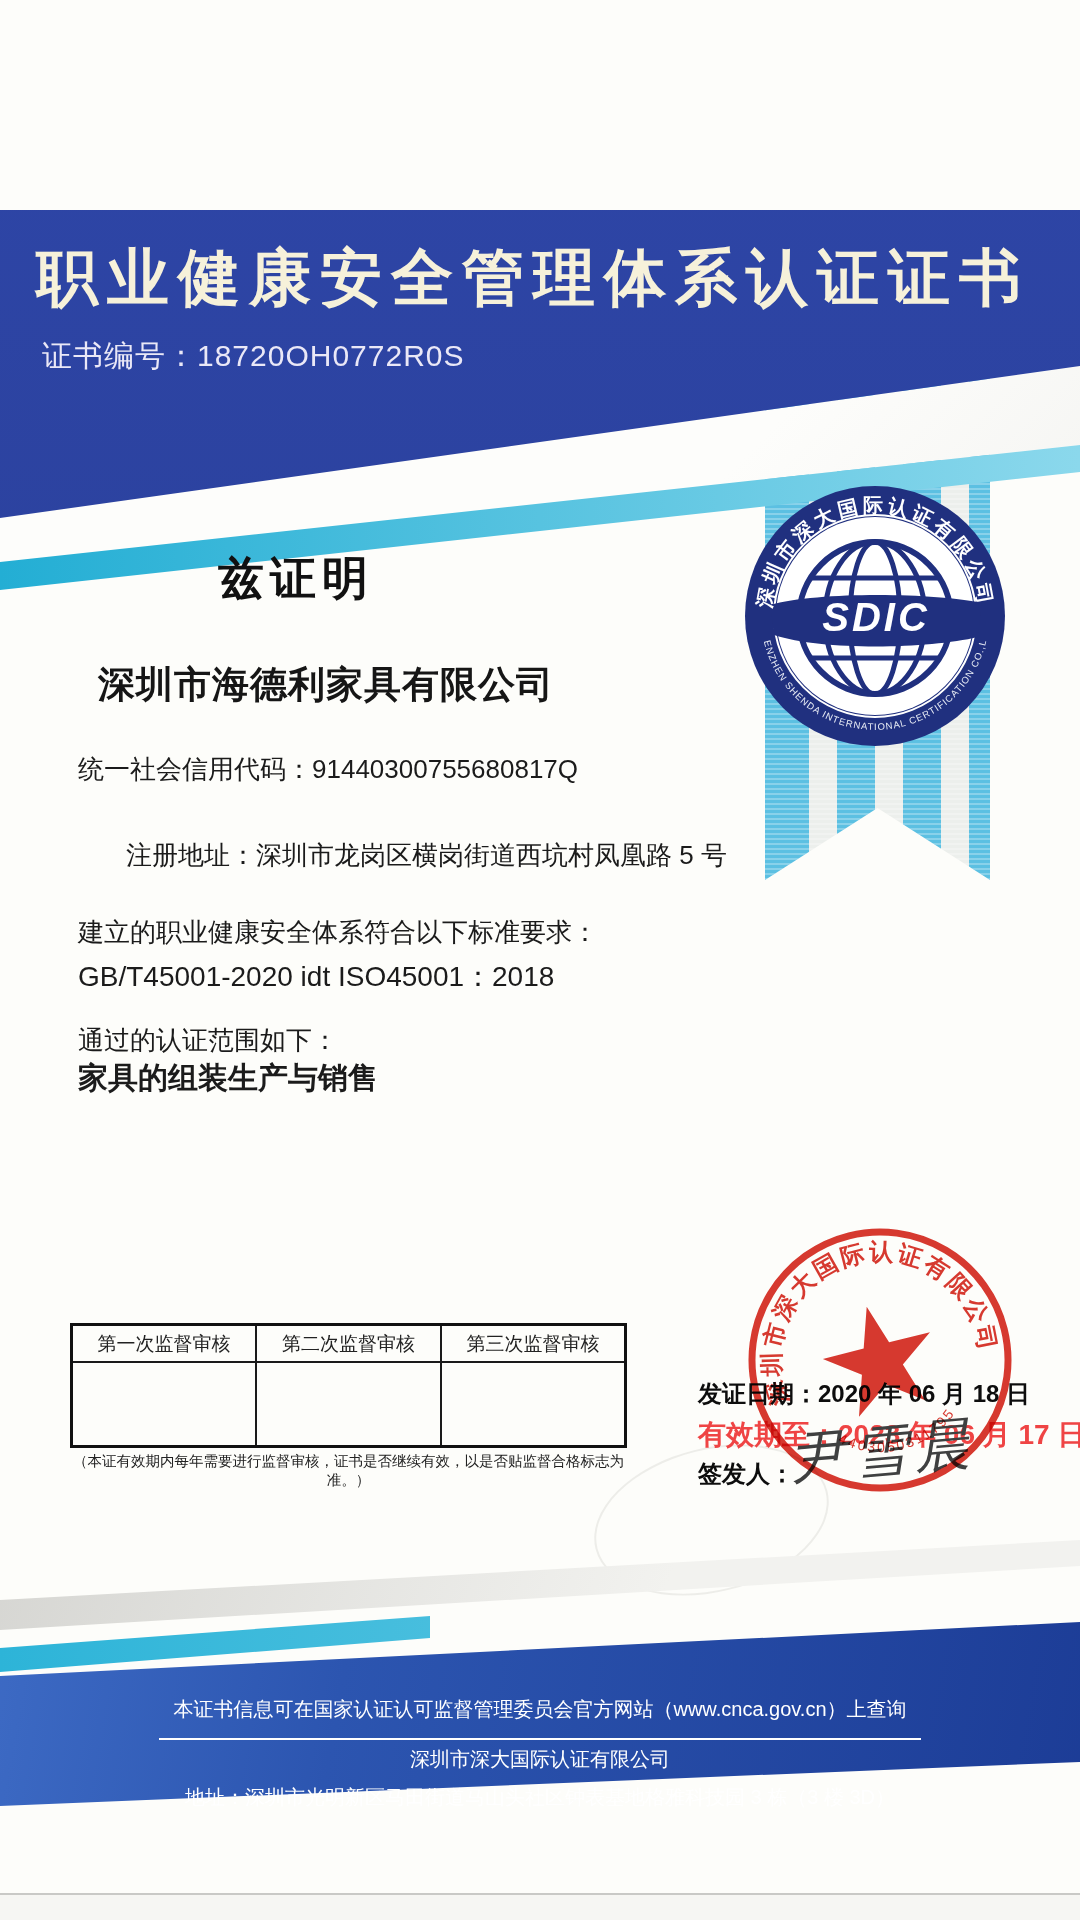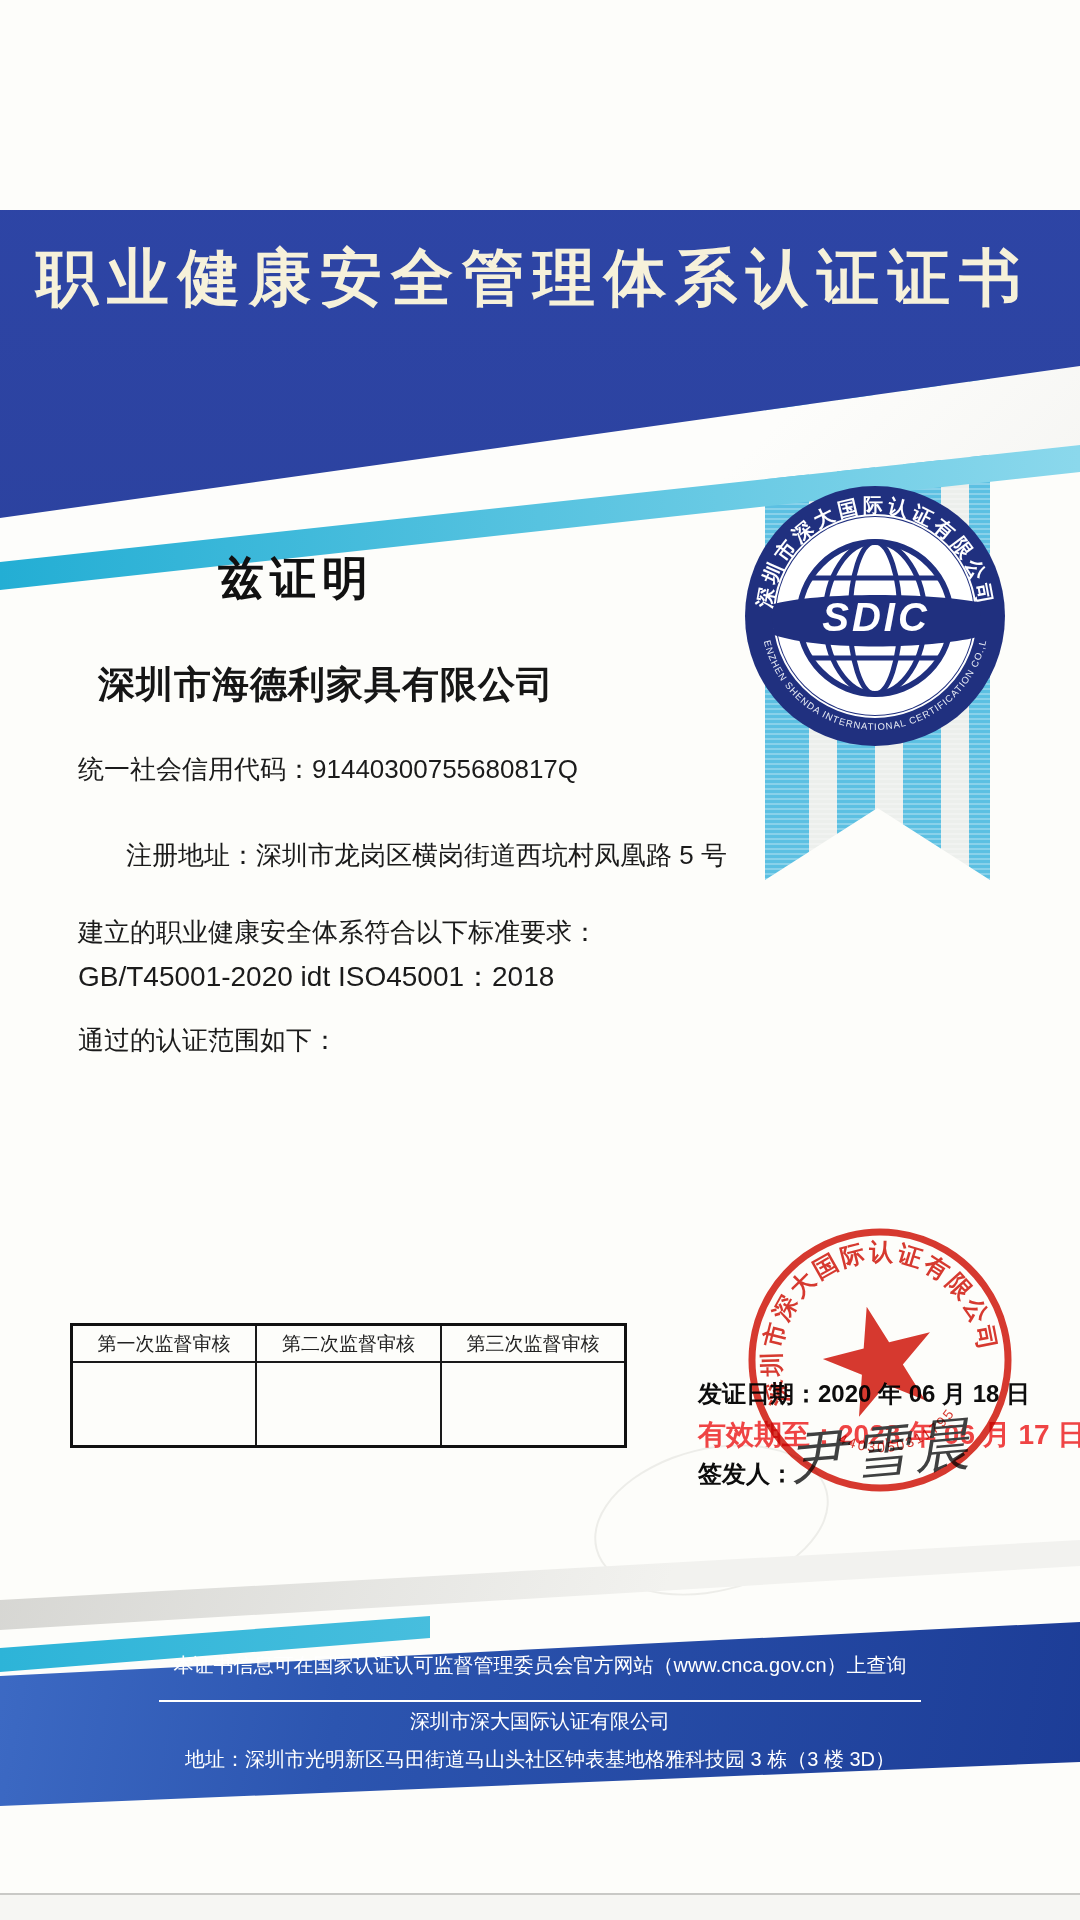--- a/index.html
+++ b/index.html
@@ -74,36 +74,37 @@
 
   
   .foot-silver{z-index:2;background:linear-gradient(110deg,#bfbfbb,#f2f2ef 70%);
     clip-path:polygon(0 1600px,1080px 1540px,1080px 1566px,0 1630px);}
   .foot-cyan{z-index:2;background:linear-gradient(90deg,#2db4d8,#6fcde6);
     clip-path:polygon(0 1648px,430px 1616px,430px 1638px,0 1672px);}
   .foot-band{z-index:3;background:linear-gradient(100deg,#4a7bd4 0%,var(--footer-blue) 45%,#1c3c96 100%);
     clip-path:polygon(0 1676px,1080px 1622px,1080px 1762px,0 1806px);}
   .foot-text{position:absolute;left:0;top:1650px;width:1080px;z-index:4;text-align:center;color:#fff;}
   .foot-line{font-size:20px;line-height:38px;white-space:nowrap;}
-  .foot-line.u{display:inline-block;border-bottom:2px solid #fff;padding:0 14px 20px 14px;line-height:30px;}
+  .foot-line.u{display:inline-block;border-bottom:2px solid #fff;padding:0 14px 14px 14px;line-height:30px;margin-top:44px;}
   .scan-edge{position:absolute;left:0;top:1893px;width:1080px;height:2px;background:#c9c9c6;z-index:2;}
   .scan-below{position:absolute;left:0;top:1895px;width:1080px;height:25px;background:#f6f6f3;z-index:2;}
 </style>
 </head>
 <body>
 
 <div class="page">
 
   <div class="ribbon"></div>
 
   <div class="layer diag-white"></div>
   <div class="layer diag-cyan"></div>
   <div class="layer header-band"></div>
 
   <div class="cert-title">职业健康安全管理体系认证证书</div>
+  <div class="cert-no">证书编号：18720OH0772R0S</div>
 
   <svg class="badge" viewBox="0 0 274 274" xmlns="http://www.w3.org/2000/svg" xmlns:xlink="http://www.w3.org/1999/xlink">
     <defs>
       <path id="badge-top-arc" d="M 39.3,172.6 A 104,104 0 1 1 234.7,172.6" fill="none"></path>
       <path id="badge-bottom-arc" d="M 25.5,160.7 A 114,114 0 0 0 248.5,160.7" fill="none"></path>
     </defs>
     <circle cx="137" cy="137" r="130" fill="#20307f"></circle>
     <circle cx="137" cy="137" r="101" fill="none" stroke="#ffffff" stroke-width="2"></circle>
     <circle cx="137" cy="137" r="99" fill="#ffffff"></circle>
     <g stroke="#20307f" fill="none" stroke-width="5">
@@ -124,35 +125,37 @@
     </text>
   </svg>
 
   <div class="t certify">兹证明</div>
   <div class="t company">深圳市海德利家具有限公司</div>
   <div class="t code">统一社会信用代码：91440300755680817Q</div>
   <div class="t address">注册地址：深圳市龙岗区横岗街道西坑村凤凰路 5 号</div>
   <div class="t std-intro">建立的职业健康安全体系符合以下标准要求：</div>
   <div class="t std">GB/T45001-2020 idt ISO45001：2018</div>
   <div class="t scope-intro">通过的认证范围如下：</div>
+  <div class="t scope">家具的组装生产与销售</div>
 
   <table class="audit">
     <tbody>
         <tr>
       <th>第一次监督审核</th>
       <th>第二次监督审核</th>
       <th>第三次监督审核</th>
     </tr>
     <tr>
       <td></td>
       <td></td>
       <td></td>
     </tr>
   </tbody>
     </table>
+  <div class="audit-note">（本证有效期内每年需要进行监督审核，证书是否继续有效，以是否贴监督合格标志为准。）</div>
 
   <div class="t issue-date">发证日期：2020 年 06 月 18 日</div>
   <div class="t valid-until">有效期至：2023 年 06 月 17 日</div>
   <div class="t signer">签发人：</div>
   <div class="t signature">尹雪晨</div>
   <div class="sig-flourish"></div>
 
   <svg class="seal" viewBox="0 0 270 270" xmlns="http://www.w3.org/2000/svg" xmlns:xlink="http://www.w3.org/1999/xlink">
     <defs>
       <path id="seal-top-arc" d="M 38.4,160.9 A 100,100 0 1 1 231.6,160.9" fill="none"></path>

